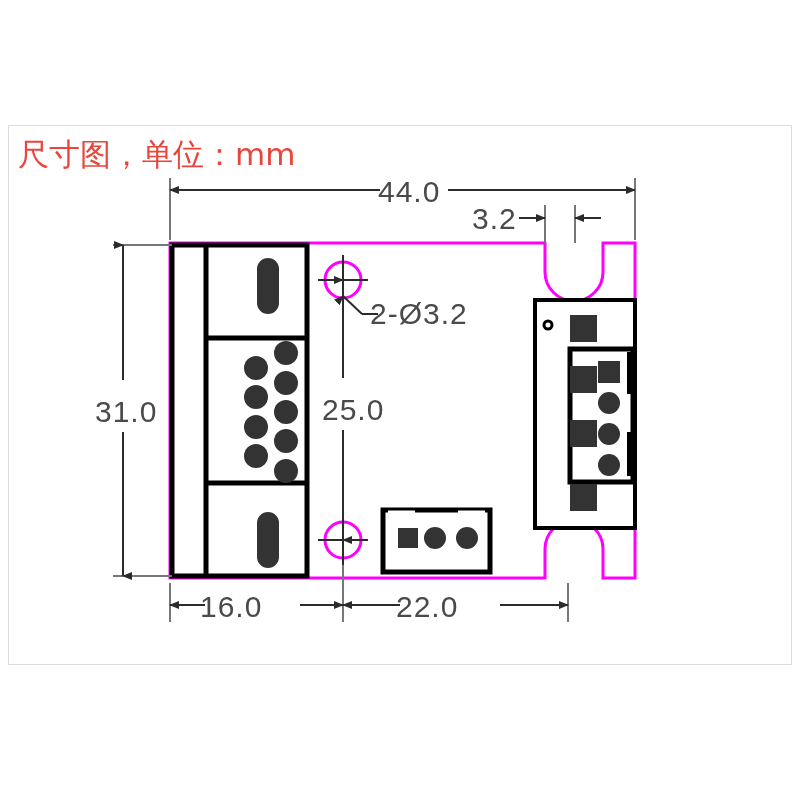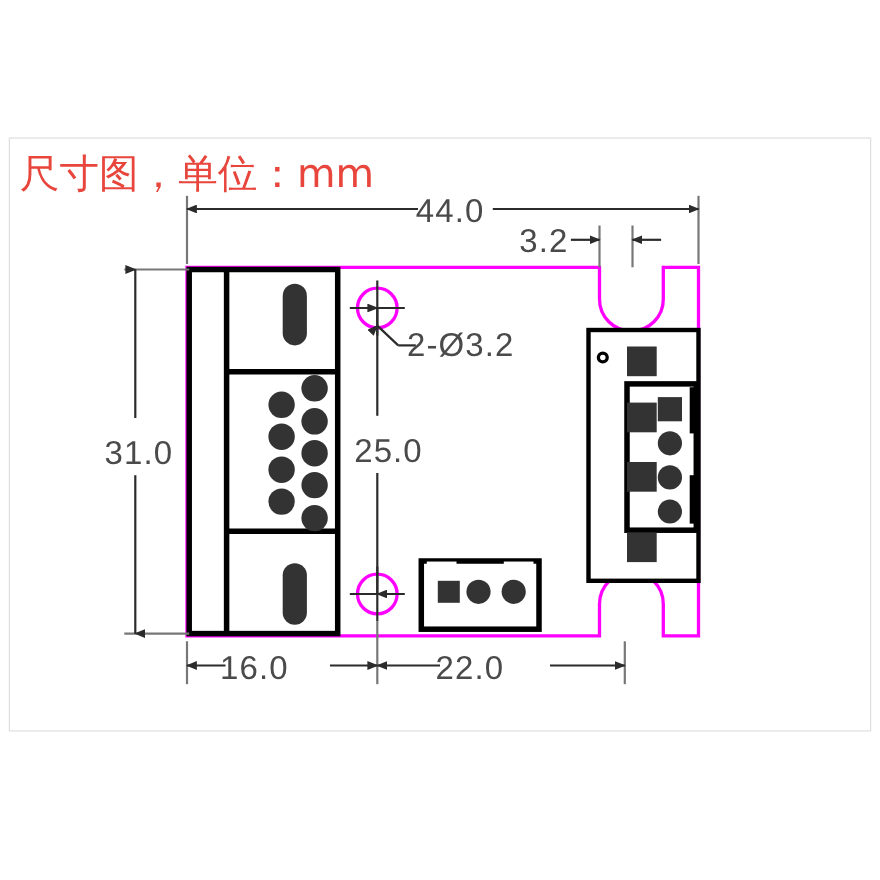--- a/index.html
+++ b/index.html
@@ -24,21 +24,21 @@
     width: 784px;
     height: 540px;
     background: #ffffff;
     border: 1px solid #dcdcdc;
     box-sizing: border-box;
   }
   #title {
     position: absolute;
     left: 18px;
     top: 134px;
-    font-size: 36px;
+    font-size: 31px;
     color: #e8453c;
     letter-spacing: 0px;
     white-space: nowrap;
     font-family: "DejaVu Sans", "Liberation Sans", sans-serif;
   }
   #drawing {
     position: absolute;
     left: 0;
     top: 0;
     width: 800px;

